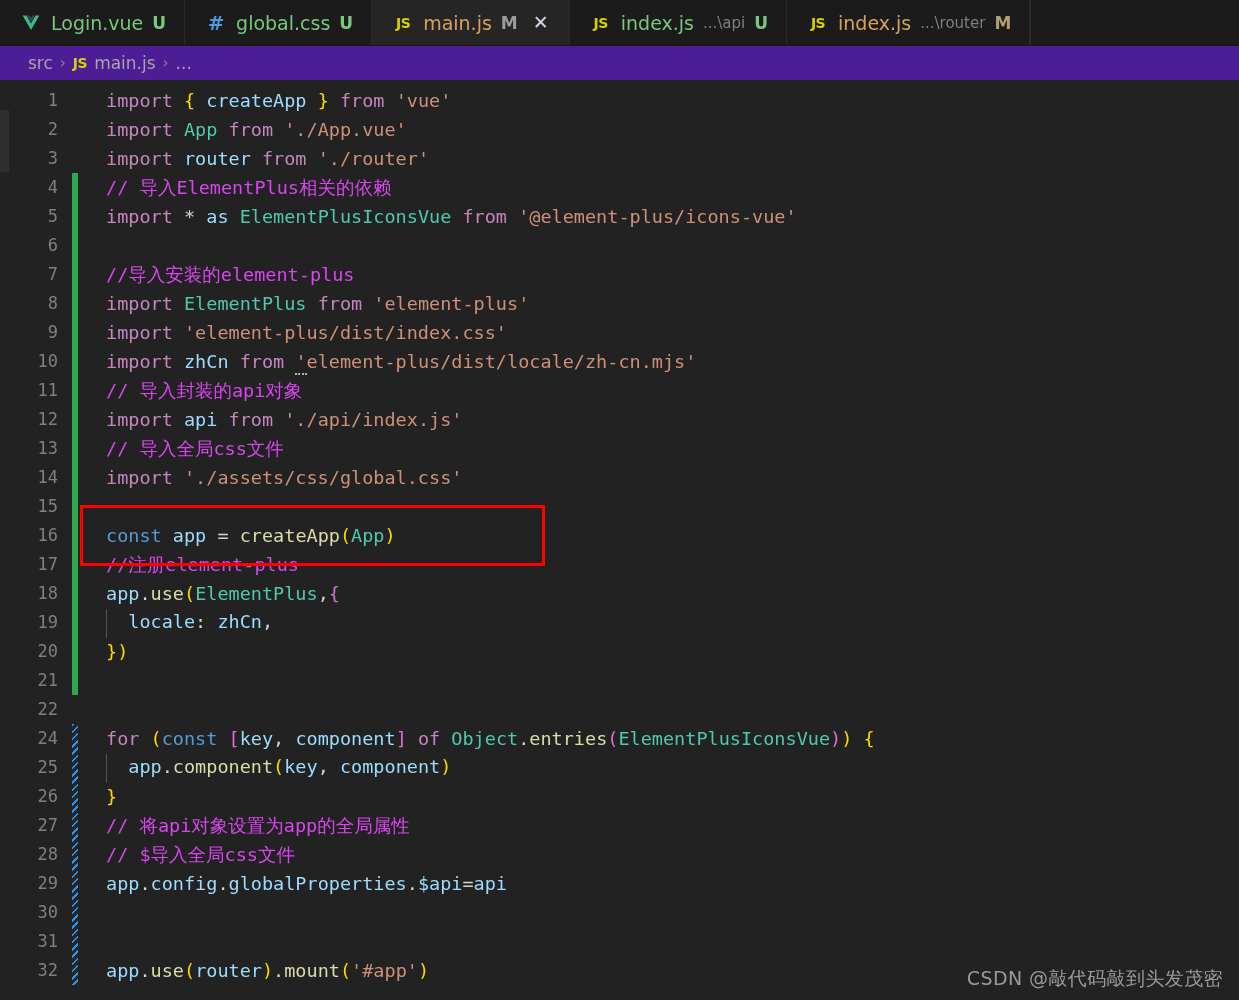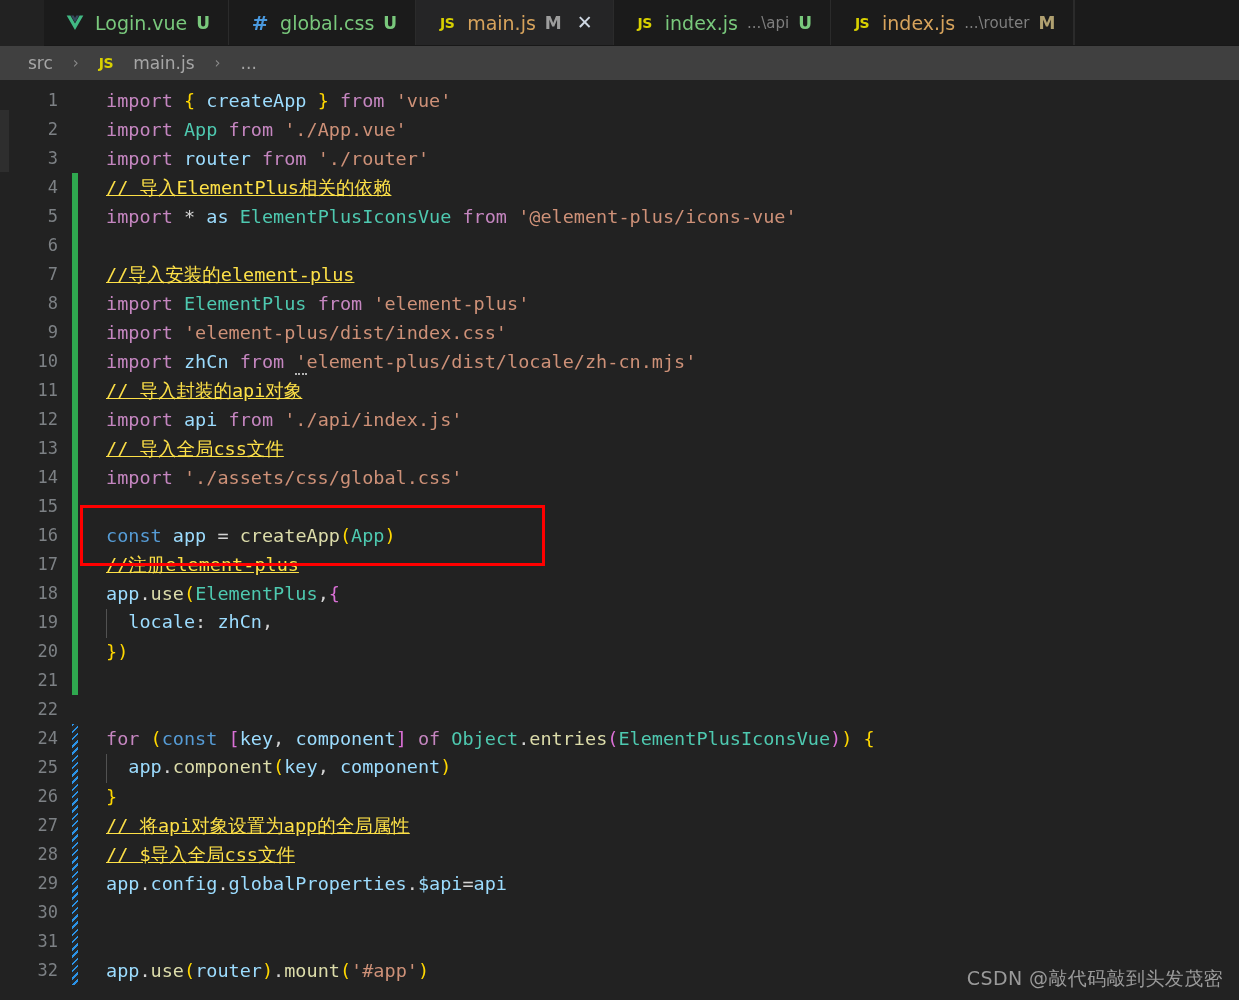--- a/index.html
+++ b/index.html
@@ -10,21 +10,20 @@
     overflow: hidden;
   }
 
   
   .tabbar {
     display: flex;
     height: 46px;
     background: #c2410c;
     border-bottom: 1px solid #181818;
     align-items: stretch;
-    margin-left: 44px;
   }
   .tab {
     display: flex;
     align-items: center;
     gap: 9px;
     padding: 0 18px 0 20px;
     background: #1b1b1b;
     border-right: 1px solid #2b2b2b;
     font-family: "DejaVu Sans", sans-serif;
     font-size: 19px;
@@ -55,23 +54,23 @@
   }
   .js-icon { color: #d8d000; font-weight: bold; font-size: 14px; font-family: "DejaVu Sans", sans-serif; letter-spacing: -0.5px; text-align: center;}
   .css-icon { color: #4a9ae0; font-weight: bold; font-size: 20px; font-family: "DejaVu Sans", sans-serif;}
   .tabbar-filler { flex: 1; background: #1b1b1b; border-left: 1px solid #2b2b2b; }
 
   
   .breadcrumb {
     height: 34px;
     display: flex;
     align-items: center;
-    gap: 20px;
+    gap: 7px;
     padding-left: 28px;
-    background: #404040;
+    background: #4c1d95;
     font-family: "DejaVu Sans", sans-serif;
     font-size: 17px;
     color: #9a9a9a;
   }
   .bc-sep { color: #8a8a8a; font-size: 15px; }
   .bc-item { color: #a6a6a6; cursor: pointer; }
 
   
   .editor {
     position: relative;
@@ -118,21 +117,21 @@
     padding-left: 28px;
     flex: 1;
     color: #d4d4d4;
   }
 
   
   .kw      { color: #c586c0; }   
   .kw2     { color: #569cd6; }   
   .ident   { color: #9cdcfe; }   
   .str     { color: #ce9178; }   
-  .cmt     { color: #fde047; text-decoration: underline; }   
+  .cmt     { color: #d946ef; }   
   .fn      { color: #dcdcaa; }   
   .br-y    { color: #ffd700; }
   .br-p    { color: #da70d6; }
   .op      { color: #d4d4d4; }
   .cls     { color: #4ec9b0; }
 
   .dotted-under {
     border-bottom: 2px dotted #b4b4b4;
     padding-bottom: 1px;
   }

